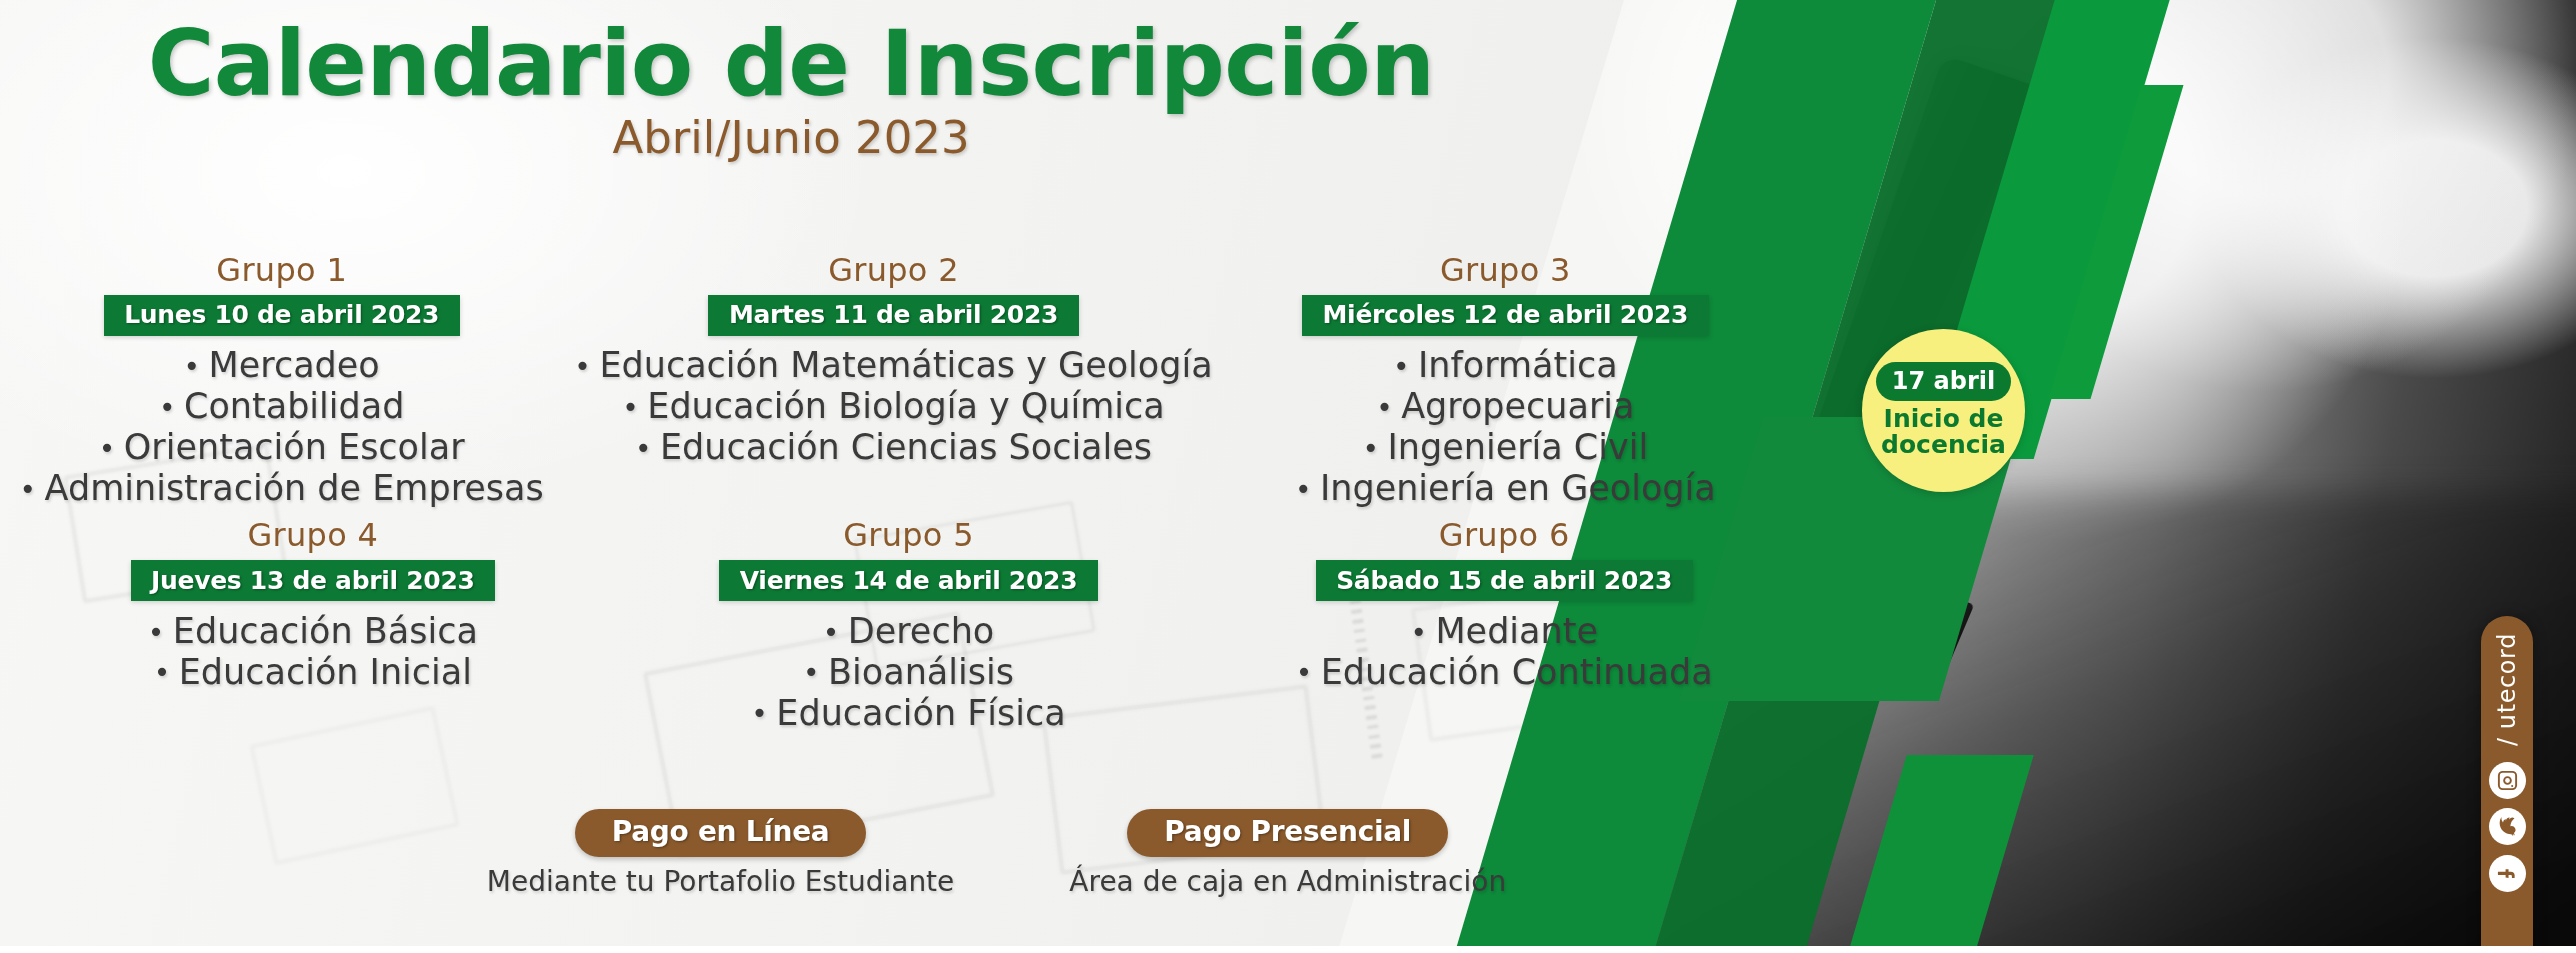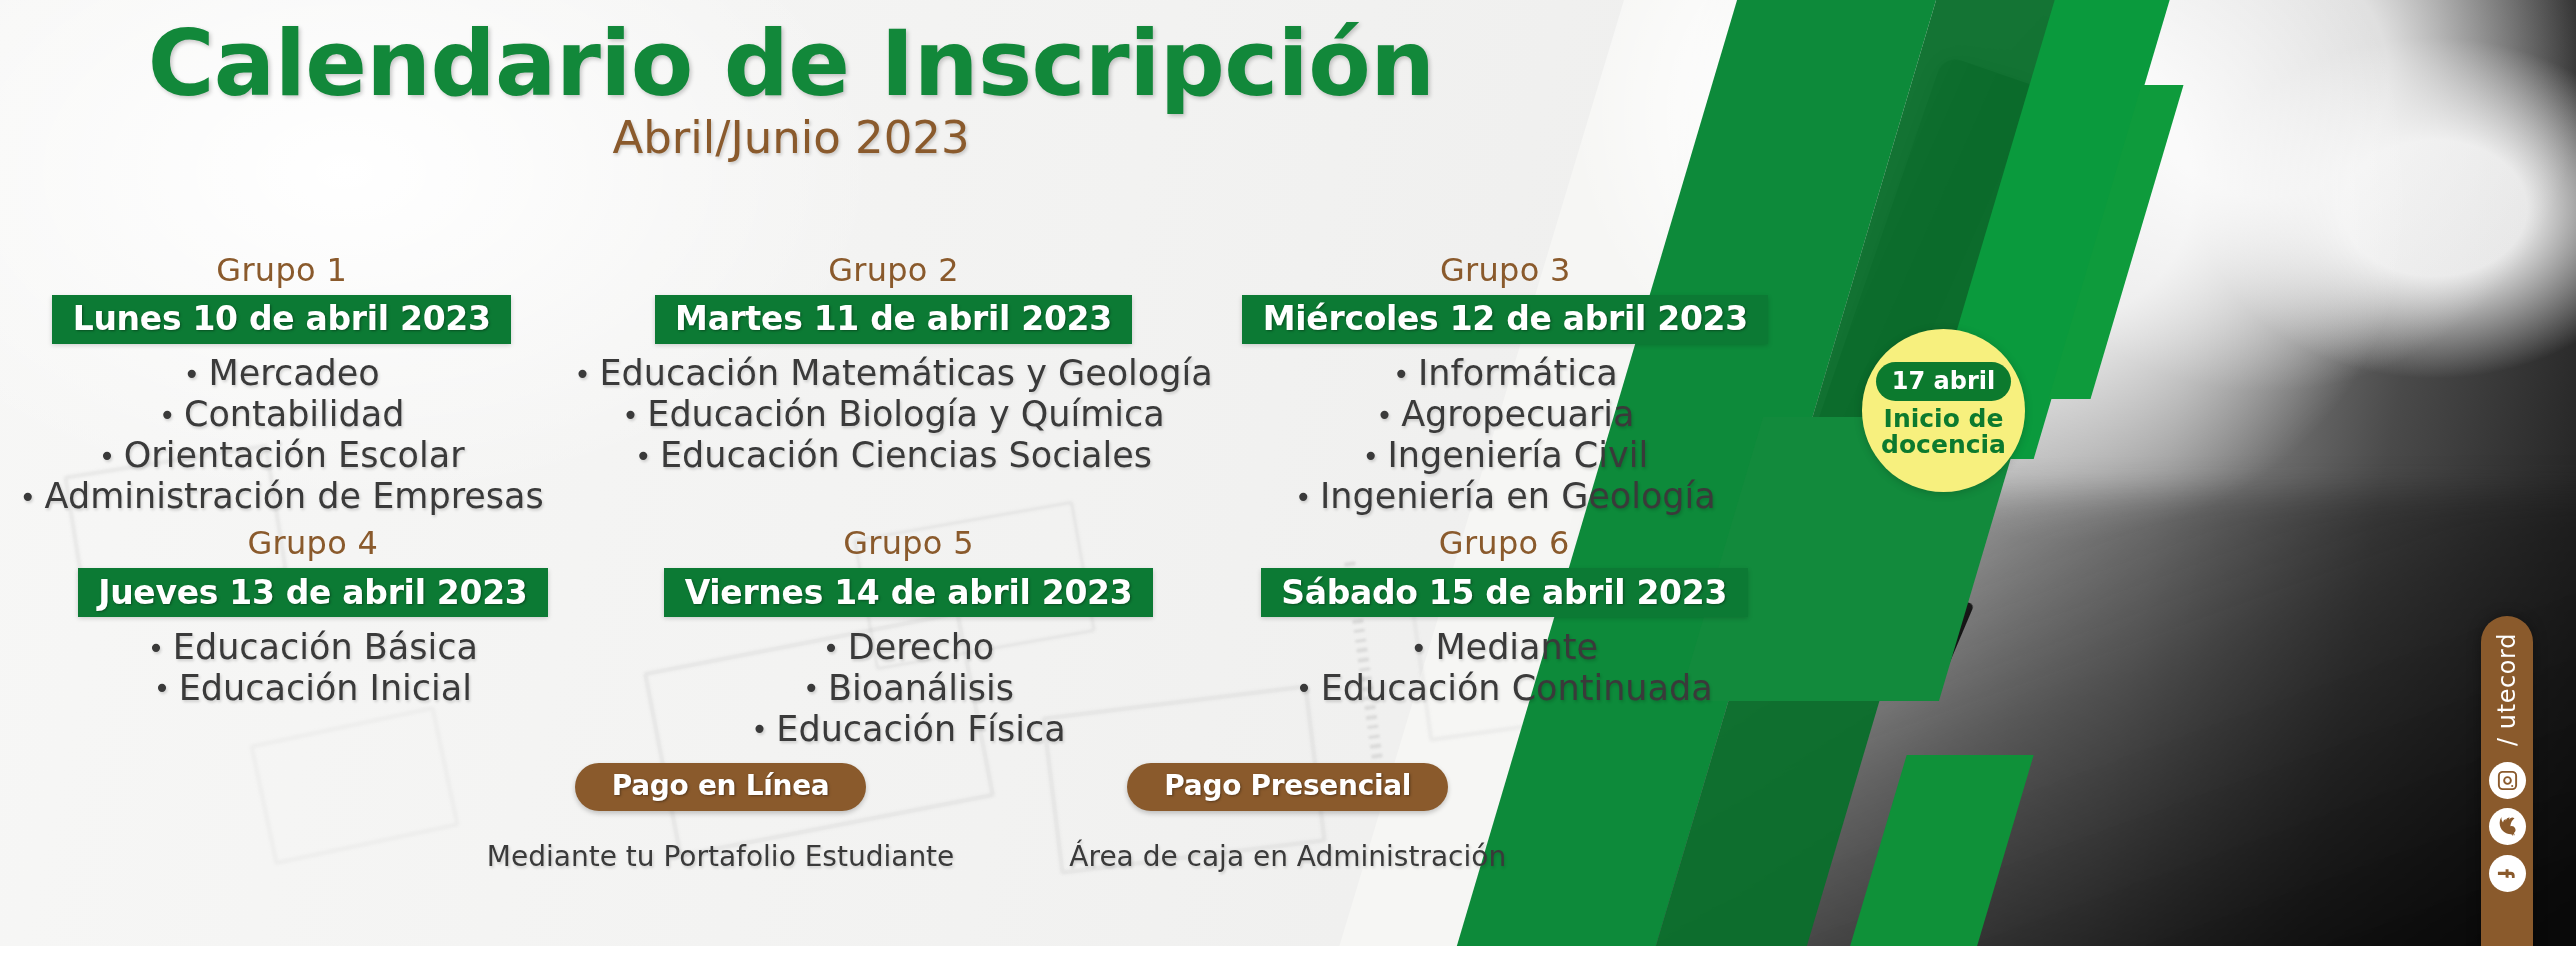--- a/index.html
+++ b/index.html
@@ -209,21 +209,21 @@
     color: #8a5a2c;
     letter-spacing: 0.3px;
     margin-bottom: 6px;
   }
   .date-bar {
     display: inline-block;
     background: #0c7a34;
     color: #ffffff;
     font-family: "DejaVu Sans", sans-serif;
     font-weight: bold;
-    font-size: 33px;
+    font-size: 25px;
     letter-spacing: -0.3px;
     padding: 7.2px 20.5px 8.5px 20.5px;
     line-height: 1;
     white-space: nowrap;
     text-shadow: 1.2px 1.2px 2.4px rgba(0,0,0,0.35);
     box-shadow: 0 1.8px 4.8px rgba(0,0,0,0.18);
   }
   .career-list {
     list-style: none;
     margin: 9.7px 0 0 0;
@@ -277,21 +277,21 @@
     font-size: 25px;
     color: #0c7a2e;
     line-height: 1.06;
     text-align: center;
   }
 
   
   .payments {
     position: absolute;
     left: 423px;
-    top: 763px;
+    top: 809px;
     width: 1147px;
     display: flex;
     justify-content: center;
     gap: 115px;
   }
   .pay-col { text-align: center; }
   .pay-btn {
     display: inline-block;
     background: #8a5a2c;
     color: #ffffff;
@@ -302,21 +302,21 @@
     padding: 9px 37px 11px 37px;
     border-radius: 37px;
     line-height: 1;
     white-space: nowrap;
     text-shadow: 1.2px 1.2px 2.4px rgba(0,0,0,0.35);
     box-shadow: 0 2.4px 5.4px rgba(0,0,0,0.22);
     border: none;
     cursor: pointer;
   }
   .pay-sub {
-    margin-top: 29px;
+    margin-top: 8px;
     font-family: "DejaVu Sans", sans-serif;
     font-size: 28px;
     color: #3a3a3a;
     white-space: nowrap;
     text-shadow: 1.2px 1.8px 3px rgba(0,0,0,0.16);
   }
 
   
   .social-rail {
     position: absolute;

